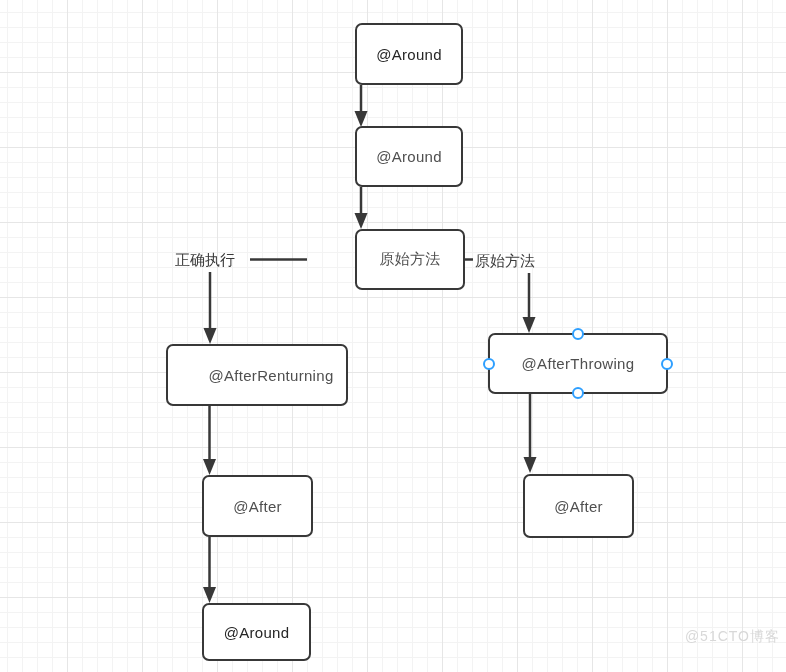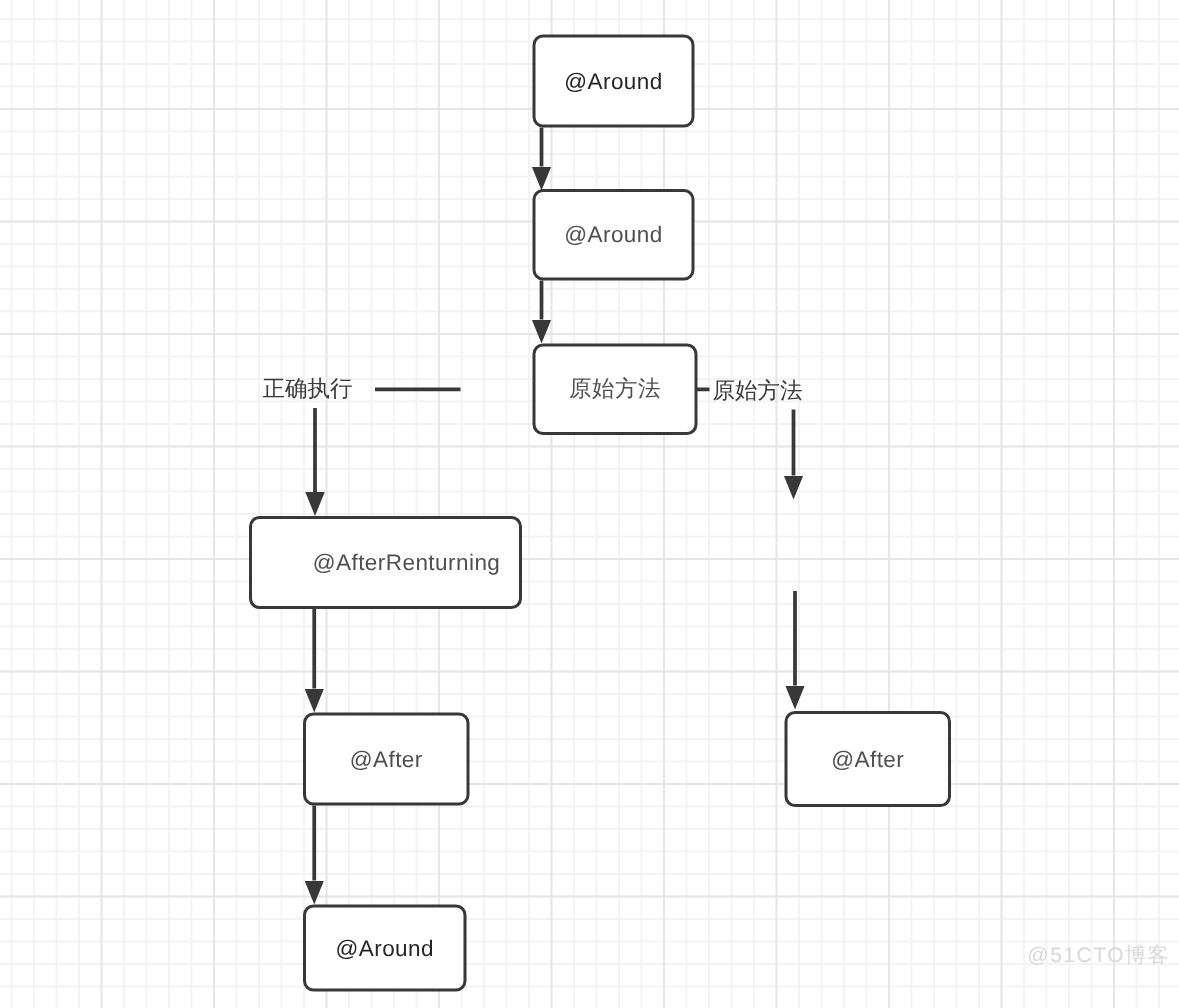--- a/index.html
+++ b/index.html
@@ -117,20 +117,27 @@
   </div>
 
   <span class="edge-label" style="left:175px;top:251px;font-family:Liberation Serif, serif;">正确执行</span>
 
   <span class="edge-label" style="left:475px;top:252px;">原始方法</span>
 
   <div class="node" style="left:118px;top:344px;width:182px;height:62px;padding-left:28px;">
     <span>@AfterRenturning</span>
   </div>
 
+  <div class="node" style="left:440px;top:333px;width:180px;height:61px;">
+    <span>@AfterThrowing</span>
+    <span class="handle handle--top"></span>
+    <span class="handle handle--bottom"></span>
+    <span class="handle handle--left"></span>
+    <span class="handle handle--right"></span>
+  </div>
 
   <div class="node" style="left:154px;top:475px;width:111px;height:62px;">
     <span>@After</span>
   </div>
 
   <div class="node" style="left:475px;top:474px;width:111px;height:64px;">
     <span>@After</span>
   </div>
 
   <div class="node node--dark" style="left:154px;top:603px;width:109px;height:58px;">

